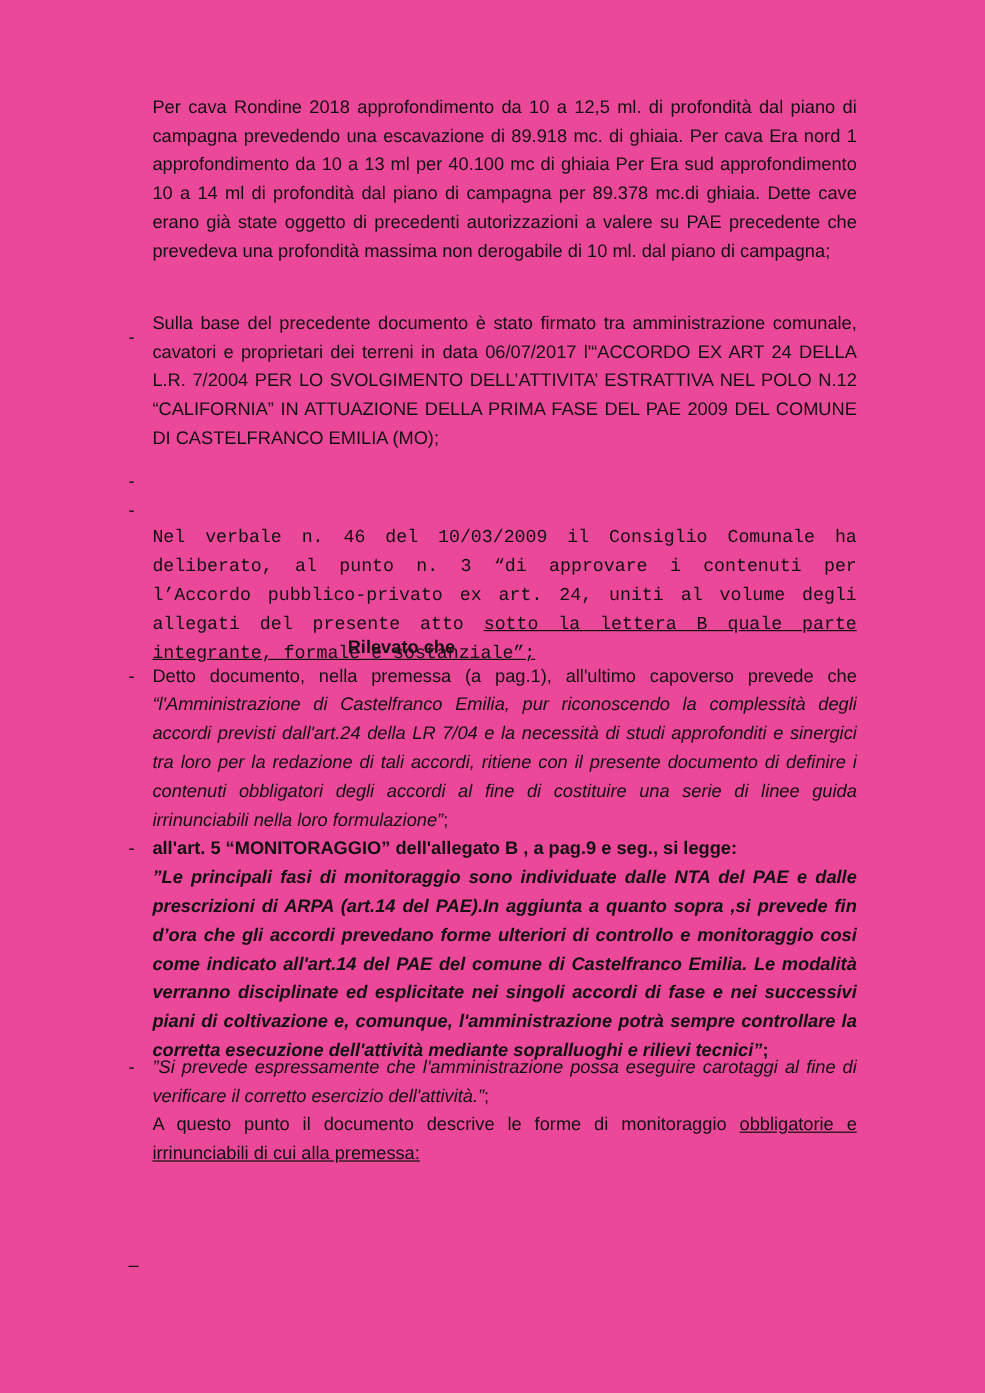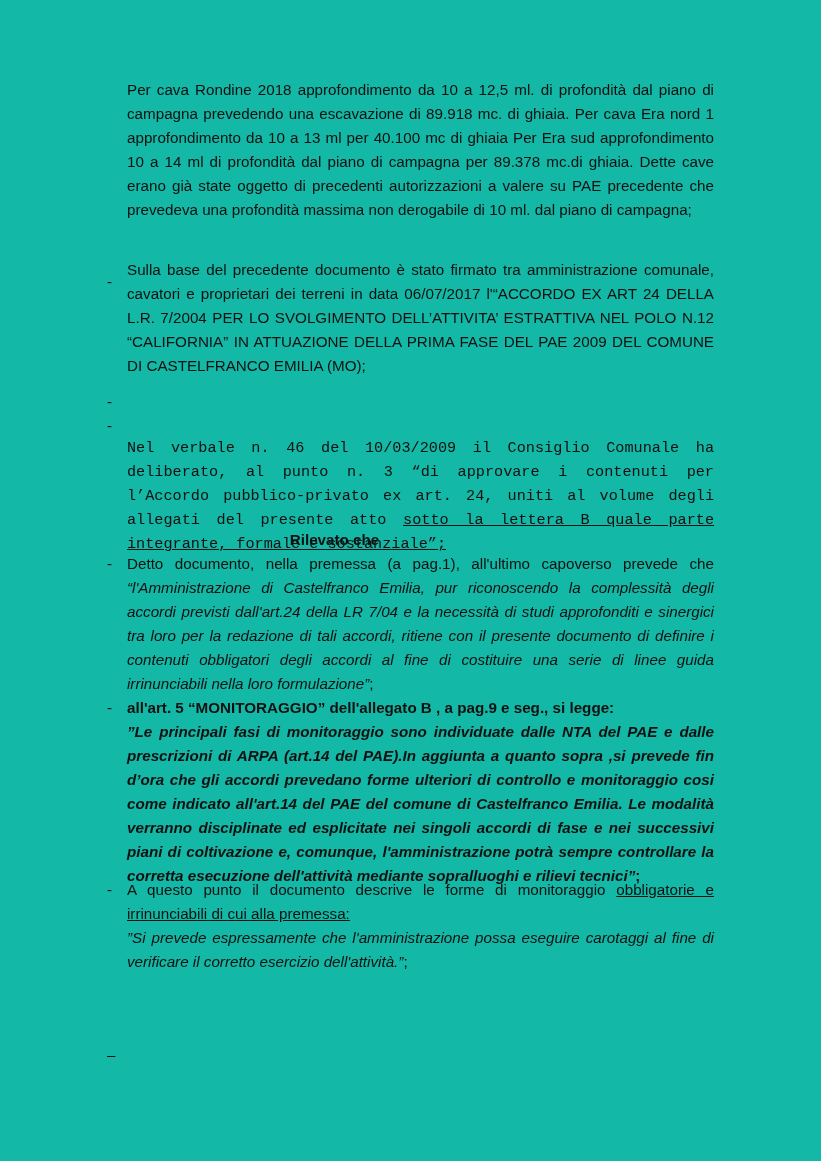--- a/index.html
+++ b/index.html
@@ -1,21 +1,21 @@
 <!DOCTYPE html>
 <html><head>
 <meta charset="utf-8">
 <style>
   html, body { margin: 0; padding: 0; background: #ffffff; }
   body {
     width: 821px; height: 1161px; position: relative; overflow: hidden;
     font-family: "Liberation Sans", "DejaVu Sans", sans-serif;
     color: #111111;
   }
-  .page { position: absolute; left: 0; top: 0; width: 821px; height: 1161px; background: #14b8a6; }
+  .page { position: absolute; left: 0; top: 0; width: 821px; height: 1161px; background: #ec4899; }
   .block { position: absolute; left: 127px; width: 587px; font-size: 15.2px; line-height: 24px; }
   .just { text-align: justify; text-align-last: left; }
   .bullet { position: absolute; left: 107px; font-size: 15.2px; line-height: 24px; }
   .it { font-style: italic; }
   .u { text-decoration: underline; }
   .heading { position: absolute; left: 0; width: 669px; text-align: center; font-weight: bold; font-size: 15.2px; line-height: 24px; }
   p { margin: 0; }
 </style>
 </head>
 <body>
@@ -46,20 +46,20 @@
   </div>
 
   <span class="bullet" style="top:696px;">-</span>
   <div class="block" style="top:696px;font-weight:bold;">
     <p>all'art. 5 “MONITORAGGIO” dell'allegato B , a pag.9 e seg., si  legge:</p>
     <p class="just"><span class="it">”Le principali fasi di monitoraggio sono individuate dalle NTA del PAE e dalle prescrizioni di ARPA (art.14 del PAE).In aggiunta a quanto sopra ,si prevede fin d’ora che gli accordi prevedano  forme ulteriori di controllo e monitoraggio cosi come indicato all'art.14 del PAE del comune di Castelfranco Emilia. Le modalità verranno disciplinate ed esplicitate nei singoli accordi di fase e nei successivi piani di coltivazione e, comunque, l'amministrazione potrà sempre controllare la corretta esecuzione dell'attività mediante sopralluoghi e rilievi tecnici”</span><span>;</span></p>
   </div>
 
   <span class="bullet" style="top:878px;">-</span>
   <div class="block" style="top:878px;">
+    <p class="just"><span class="it">”Si prevede espressamente che l'amministrazione possa eseguire carotaggi al fine di verificare il corretto esercizio dell'attività.”</span><span>;</span></p>
     <p class="just"><span>A questo punto il documento descrive le forme di monitoraggio </span><span class="u">obbligatorie e irrinunciabili di cui alla premessa:</span></p>
-    <p class="just"><span class="it">”Si prevede espressamente che l'amministrazione possa eseguire carotaggi al fine di verificare il corretto esercizio dell'attività.”</span><span>;</span></p>
   </div>
 
 
   <span class="bullet" style="top:1043px;">–</span>
 
 </div>
 
 </body></html>

